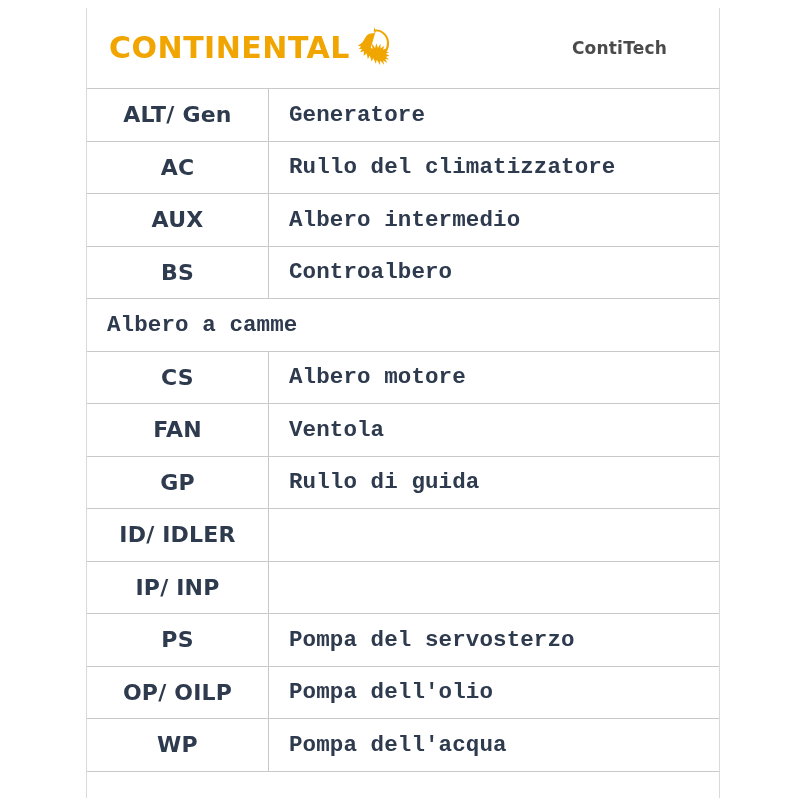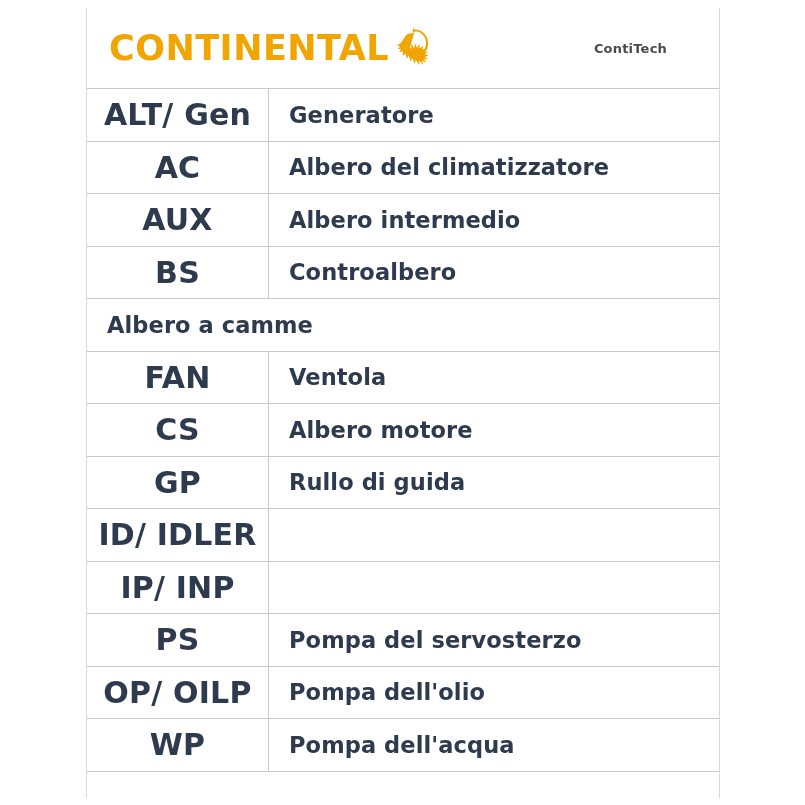--- a/index.html
+++ b/index.html
@@ -41,35 +41,35 @@
     padding-right: 14px;
     box-sizing: border-box;
   }
   .logo-wrap {
     display: flex;
     align-items: center;
     gap: 2px;
   }
   .logo-text {
     font-family: "DejaVu Sans", sans-serif;
-    font-size: 35px;
+    font-size: 30px;
     font-weight: bold;
     letter-spacing: 0.5px;
     color: #f0a500;
     line-height: 1;
   }
   .horse-icon {
     width: 40px;
     height: 44px;
     margin-left: 2px;
     display: block;
   }
   .brand-sub {
     margin-left: auto;
-    font-size: 13px;
+    font-size: 17px;
     font-weight: bold;
     color: #4a4a4a;
     letter-spacing: 0.2px;
     padding-right: 38px;
   }
   .table {
     border-top: 1px solid #c9c9c9;
   }
   .row {
     display: flex;
@@ -78,35 +78,36 @@
     height: 51.5px;
   }
   .cell-code {
     width: 182px;
     min-width: 182px;
     display: flex;
     align-items: center;
     justify-content: center;
     box-sizing: border-box;
     border-right: 1px solid #c9c9c9;
-    font-size: 30px;
+    font-size: 22px;
     font-weight: bold;
     color: #2e3a4d;
     letter-spacing: 0.2px;
   }
   .cell-desc {
     flex: 1;
     display: flex;
     align-items: center;
     padding-left: 20px;
     box-sizing: border-box;
     font-size: 22.5px;
     font-weight: bold;
     color: #2e3a4d;
     letter-spacing: 0.1px;
+    font-family: Liberation Mono, monospace;
   }
 </style>
 </head>
 <body>
 
 <div class="page">
   <div class="sheet">
 
     <div class="header">
       <div class="logo-wrap">
@@ -119,40 +120,40 @@
       <div class="brand-sub">ContiTech</div>
     </div>
 
     <div class="table">
       <div class="row">
         <div class="cell-code">ALT/ Gen</div>
         <div class="cell-desc">Generatore</div>
       </div>
       <div class="row">
         <div class="cell-code">AC</div>
-        <div class="cell-desc">Albero del climatizzatore</div>
+        <div class="cell-desc">Rullo del climatizzatore</div>
       </div>
       <div class="row">
         <div class="cell-code">AUX</div>
         <div class="cell-desc">Albero intermedio</div>
       </div>
       <div class="row">
         <div class="cell-code">BS</div>
         <div class="cell-desc">Controalbero</div>
       </div>
       <div class="row">
         <div class="cell-desc">Albero a camme</div>
       </div>
       <div class="row">
+        <div class="cell-code">CS</div>
+        <div class="cell-desc">Albero motore</div>
+      </div>
+      <div class="row">
         <div class="cell-code">FAN</div>
         <div class="cell-desc">Ventola</div>
-      </div>
-      <div class="row">
-        <div class="cell-code">CS</div>
-        <div class="cell-desc">Albero motore</div>
       </div>
       <div class="row">
         <div class="cell-code">GP</div>
         <div class="cell-desc">Rullo di guida</div>
       </div>
       <div class="row">
         <div class="cell-code">ID/ IDLER</div>
       </div>
       <div class="row">
         <div class="cell-code">IP/ INP</div>

